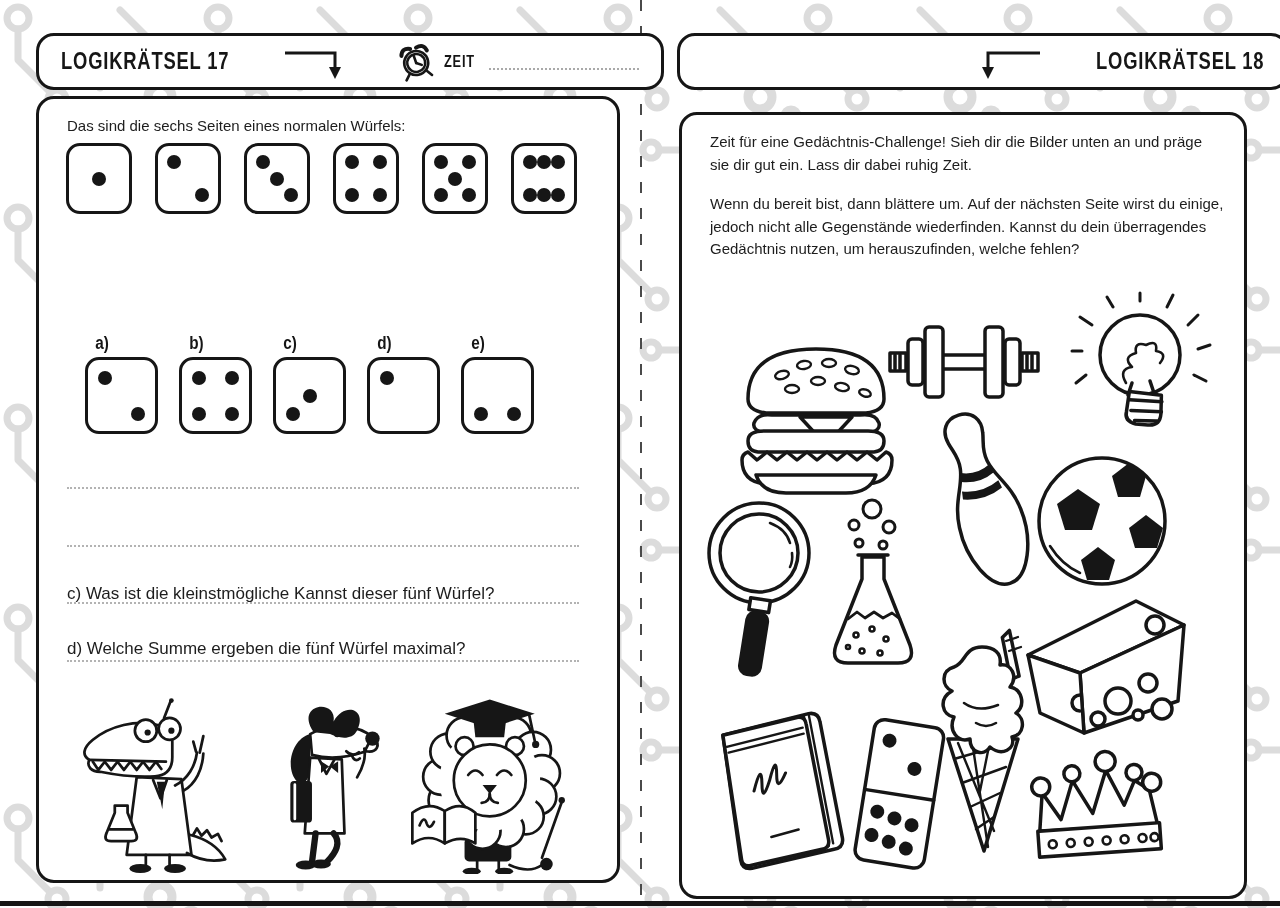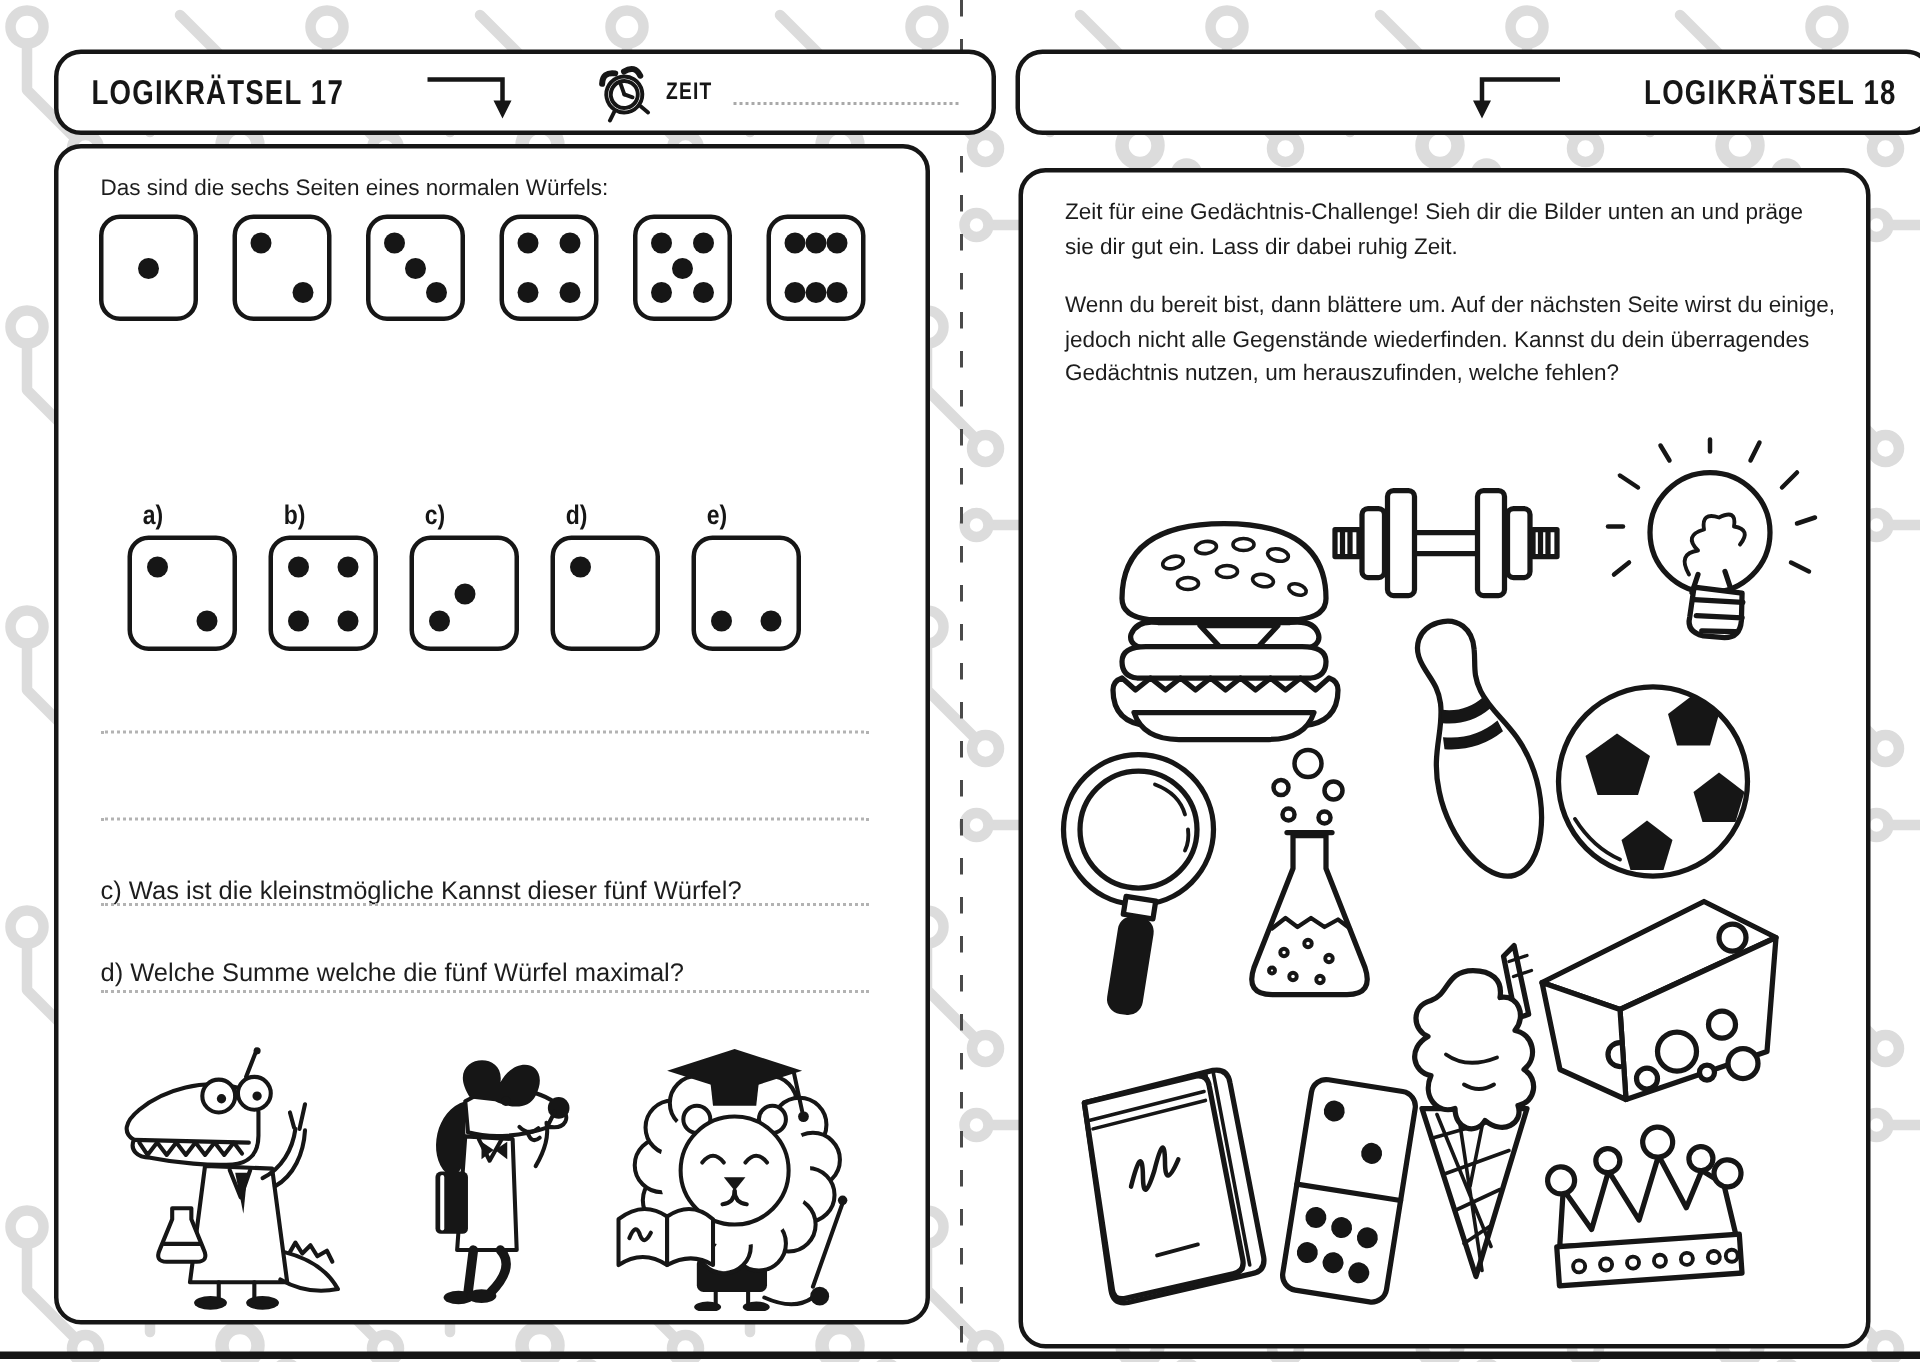--- a/index.html
+++ b/index.html
@@ -229,21 +229,21 @@
             <span class="pip" style="left: 26%; top: 76%;"></span>
             <span class="pip" style="left: 74%; top: 76%;"></span>
           </div>
         </div>
       </div>
 
   <div class="answer-line" style="top:388px"></div>
   <div class="answer-line" style="top:446px"></div>
   <div class="question" style="top:485px">c) Was ist die kleinstmögliche Kannst dieser fünf Würfel?</div>
   <div class="answer-line" style="top:503px"></div>
-  <div class="question" style="top:540px">d) Welche Summe welche die fünf Würfel maximal?</div>
+  <div class="question" style="top:540px">d) Welche Summe ergeben die fünf Würfel maximal?</div>
   <div class="answer-line" style="top:561px"></div>
 
   <div class="characters">
 
     <svg width="175" height="178" viewBox="0 0 175 195">
       <g class="ink" stroke-width="3">
         <path class="fillw" d="M92,32 C68,25 38,33 20,48 C9,57 8,65 16,70 C13,77 18,83 28,83 C48,87 72,89 88,88 C101,87 107,79 107,67 L107,50 C107,40 101,34 92,32 Z"></path>
         <path d="M16,70 L100,72"></path>
         <path d="M20,72 l6,9 l7,-9 l7,9 l7,-9 l7,9 l7,-9 l7,9 l7,-9 l7,9 l7,-9 l6,8"></path>
         <circle class="fillw" cx="78" cy="38" r="12"></circle>

